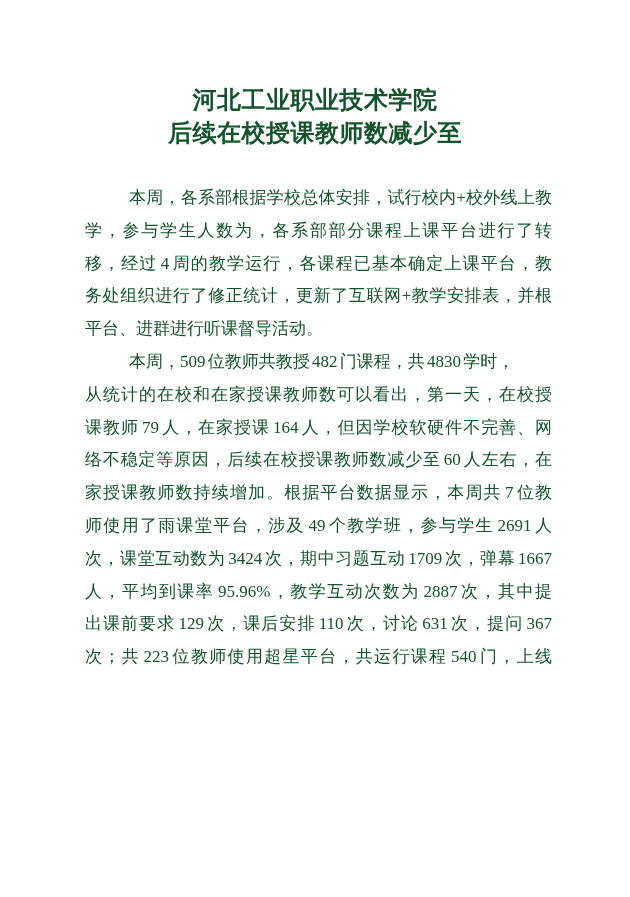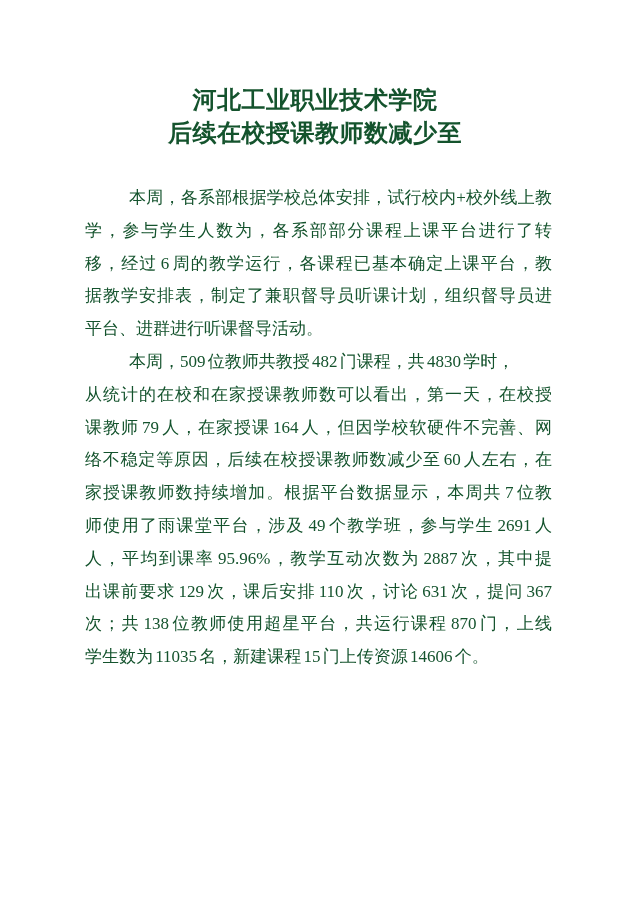--- a/index.html
+++ b/index.html
@@ -51,33 +51,33 @@
   <div class="doc-title">
     <div class="title-line">河北工业职业技术学院</div>
     <div class="title-line">后续在校授课教师数减少至</div>
   </div>
 
   <div class="doc-body">
 
     <div class="para">
       <div class="line first">本周，各系部根据学校总体安排，试行校内+校外线上教</div>
       <div class="line">学，参与学生人数为，各系部部分课程上课平台进行了转</div>
-      <div class="line">移，经过 6 周的教学运行，各课程已基本确定上课平台，教</div>
-      <div class="line">据教学安排表，制定了兼职督导员听课计划，组织督导员进</div>
+      <div class="line">移，经过 4 周的教学运行，各课程已基本确定上课平台，教</div>
+      <div class="line">务处组织进行了修正统计，更新了互联网+教学安排表，并根</div>
       <div class="line nostretch">平台、进群进行听课督导活动。</div>
     </div>
 
     <div class="para">
       <div class="line first nostretch">本周，509 位教师共教授 482 门课程，共 4830 学时，</div>
       <div class="line">从统计的在校和在家授课教师数可以看出，第一天，在校授</div>
       <div class="line">课教师 79 人，在家授课 164 人，但因学校软硬件不完善、网</div>
       <div class="line">络不稳定等原因，后续在校授课教师数减少至 60 人左右，在</div>
       <div class="line">家授课教师数持续增加。根据平台数据显示，本周共 7 位教</div>
       <div class="line">师使用了雨课堂平台，涉及 49 个教学班，参与学生 2691 人</div>
+      <div class="line">次，课堂互动数为 3424 次，期中习题互动 1709 次，弹幕 1667</div>
       <div class="line">人，平均到课率 95.96%，教学互动次数为 2887 次，其中提</div>
       <div class="line">出课前要求 129 次，课后安排 110 次，讨论 631 次，提问 367</div>
-      <div class="line">次；共 138 位教师使用超星平台，共运行课程 870 门，上线</div>
-      <div class="line nostretch">学生数为 11035 名，新建课程 15 门上传资源 14606 个。</div>
+      <div class="line">次；共 223 位教师使用超星平台，共运行课程 540 门，上线</div>
     </div>
 
   </div>
 
 </div>
 
 </body></html>

